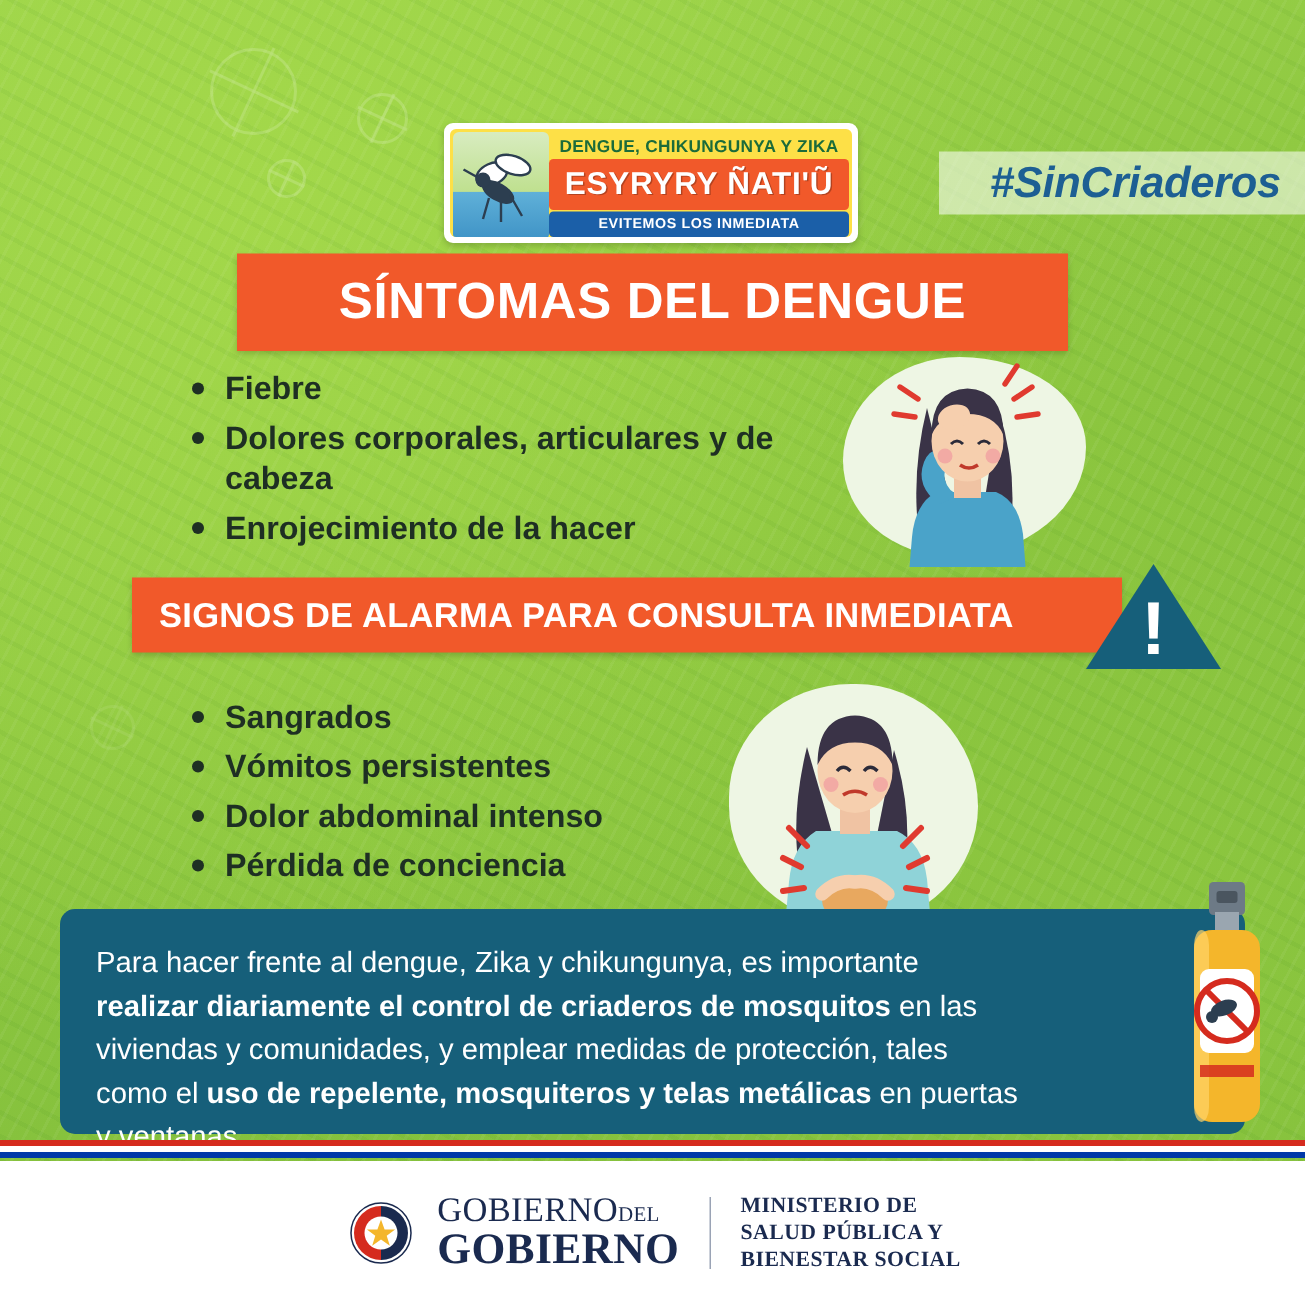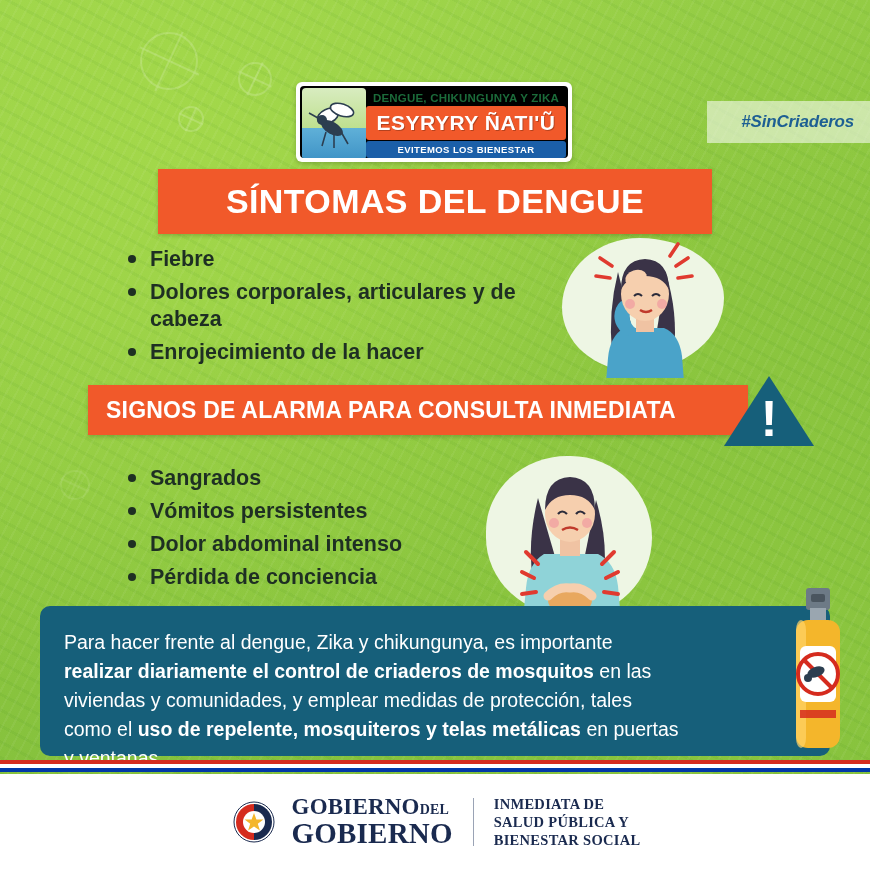--- a/index.html
+++ b/index.html
@@ -39,21 +39,21 @@
   .wm4 { width: 46px; height: 46px; left: 520px; top: 540px; opacity:.5;}
   .wm5 { width: 30px; height: 30px; left: 60px; top: 470px; opacity:.5;}
 
   
   .logo-badge {
     position: absolute; left: 296px; top: 82px; width: 276px; height: 80px;
     background: #ffffff; border-radius: 6px;
     box-shadow: 0 2px 5px rgba(0,0,0,.2);
     overflow: hidden;
   }
-  .logo-inner { position: absolute; inset: 4px; border-radius: 4px; overflow: hidden; background: #000000; }
+  .logo-inner { position: absolute; inset: 4px; border-radius: 4px; overflow: hidden; background: #fde047; }
   .logo-top {
     position: absolute; left: 68px; top: 2px; right: 4px; height: 19px;
     color: #1b6b3a; font-size: 11.5px; font-weight: bold; letter-spacing: .2px;
     display: flex; align-items: center; justify-content: center; text-align: center;
     font-family: "Liberation Sans", sans-serif;
   }
   .logo-mid {
     position: absolute; left: 66px; top: 20px; right: 2px; height: 34px;
     background: #f1592a; border-radius: 3px;
     display: flex; align-items: center; justify-content: center;
@@ -75,21 +75,21 @@
   .mosquito { position:absolute; left: 6px; top: 6px; }
 
   
   .hashtag-wrap {
     position: absolute; right: 0; top: 101px; height: 42px;
     padding: 0 16px 0 34px;
     background: rgba(255,255,255,0.55);
     display: flex; align-items: center;
   }
   .hashtag {
-    color: #1d5f93; font-size: 17px; font-weight: bold; font-style: italic;
+    color: #1d5f93; font-size: 29px; font-weight: bold; font-style: italic;
     letter-spacing: -0.2px;
   }
 
   
   .title-banner {
     position: absolute; left: 158px; top: 169px; width: 554px; height: 65px;
     background: #f1592a;
     display: flex; align-items: center; justify-content: center;
     box-shadow: 0 2px 4px rgba(0,0,0,.18);
   }
@@ -172,21 +172,21 @@
 
   
   .footer {
     position: absolute; left: 0; right: 0; top: 774px; bottom: 0;
     background: #ffffff;
     display: flex; align-items: center; justify-content: center;
   }
   .footer-inner { display: flex; align-items: center; gap: 14px; }
   .coat { width: 48px; height: 52px; }
   .gov-text { color: #1a2a4f; line-height: 1.02; }
-  .gov-line1 { font-family: "Liberation Serif", serif; font-size: 23px; font-weight: bold; letter-spacing: .2px; }
+  .gov-line1 { font-family: "Liberation Serif", serif; font-size: 23px; font-weight: normal; letter-spacing: .2px; }
   .gov-line1 small { font-size: 14px; }
   .gov-line2 { font-family: "Liberation Serif", serif; font-size: 29px; font-weight: bold; letter-spacing: .2px; }
   .divider-v { width: 1px; height: 48px; background: #9aa3b5; margin: 0 6px; }
   .min-text {
     font-family: "Liberation Serif", serif;
     color: #1a2a4f; font-size: 14.5px; font-weight: bold; line-height: 18px; letter-spacing: .3px;
   }
 </style>
 </head>
 <body>
@@ -209,21 +209,21 @@
           <ellipse cx="20" cy="22" rx="11" ry="7" fill="#ffffff" stroke="#2c3e50" stroke-width="1.6" transform="rotate(-25 20 22)"></ellipse>
           <ellipse cx="34" cy="16" rx="12" ry="6" fill="#ffffff" stroke="#2c3e50" stroke-width="1.6" transform="rotate(18 34 16)"></ellipse>
           <ellipse cx="24" cy="34" rx="12" ry="6" fill="#2c3e50" transform="rotate(30 24 34)"></ellipse>
           <circle cx="14" cy="26" r="5" fill="#2c3e50"></circle>
           <path d="M10 24 L1 19" stroke="#2c3e50" stroke-width="1.6" fill="none"></path>
           <path d="M18 38 L14 52 M26 40 L26 54 M32 36 L40 50" stroke="#2c3e50" stroke-width="1.6" fill="none"></path>
         </svg>
       </div>
       <div class="logo-top">DENGUE, CHIKUNGUNYA Y ZIKA</div>
       <div class="logo-mid">ESYRYRY ÑATI'Ũ</div>
-      <div class="logo-bot">EVITEMOS LOS BIENESTAR</div>
+      <div class="logo-bot">EVITEMOS LOS INMEDIATA</div>
     </div>
   </div>
 
   <div class="hashtag-wrap">
     <span class="hashtag">#SinCriaderos</span>
   </div>
 
   <div class="title-banner">
     <span>SÍNTOMAS DEL DENGUE</span>
   </div>
@@ -336,19 +336,19 @@
         <path d="M24 8 a18 18 0 0 1 0 36 z" fill="#1a2a4f"></path>
         <circle cx="24" cy="26" r="11" fill="#ffffff"></circle>
         <polygon points="24,17 26.4,23.6 33.4,23.6 27.8,27.8 29.9,34.5 24,30.4 18.1,34.5 20.2,27.8 14.6,23.6 21.6,23.6" fill="#f4b62b"></polygon>
       </svg>
       <div class="gov-text">
         <div class="gov-line1"><span>GOBIERNO</span><small>DEL</small></div>
         <div class="gov-line2">GOBIERNO</div>
       </div>
       <div class="divider-v"></div>
       <div class="min-text">
-        <div>INMEDIATA DE</div>
+        <div>MINISTERIO DE</div>
         <div>SALUD PÚBLICA Y</div>
         <div>BIENESTAR SOCIAL</div>
       </div>
     </div>
   </div>
 </div>
 
 </body></html>

